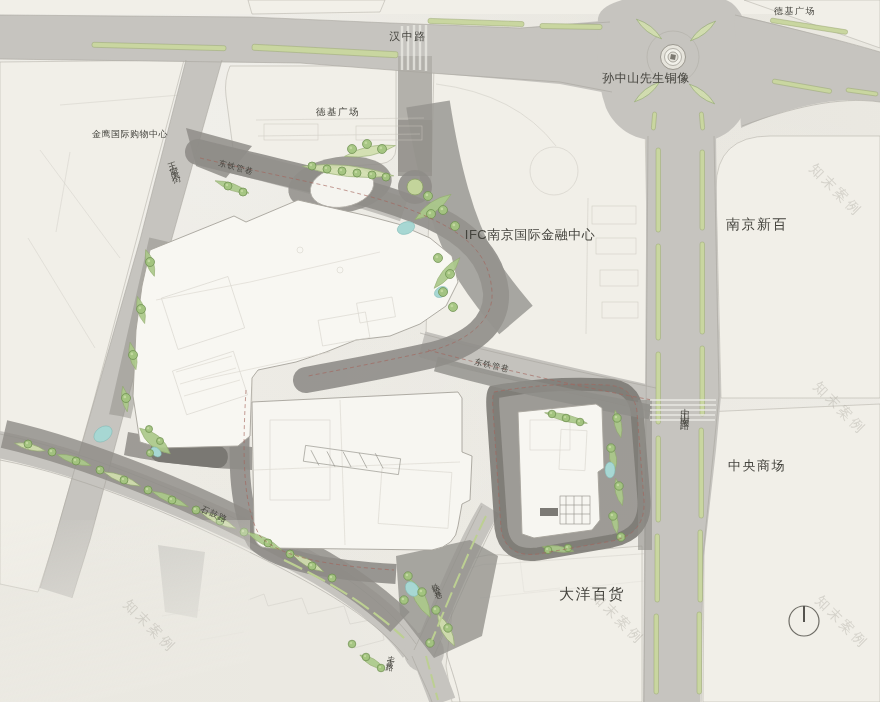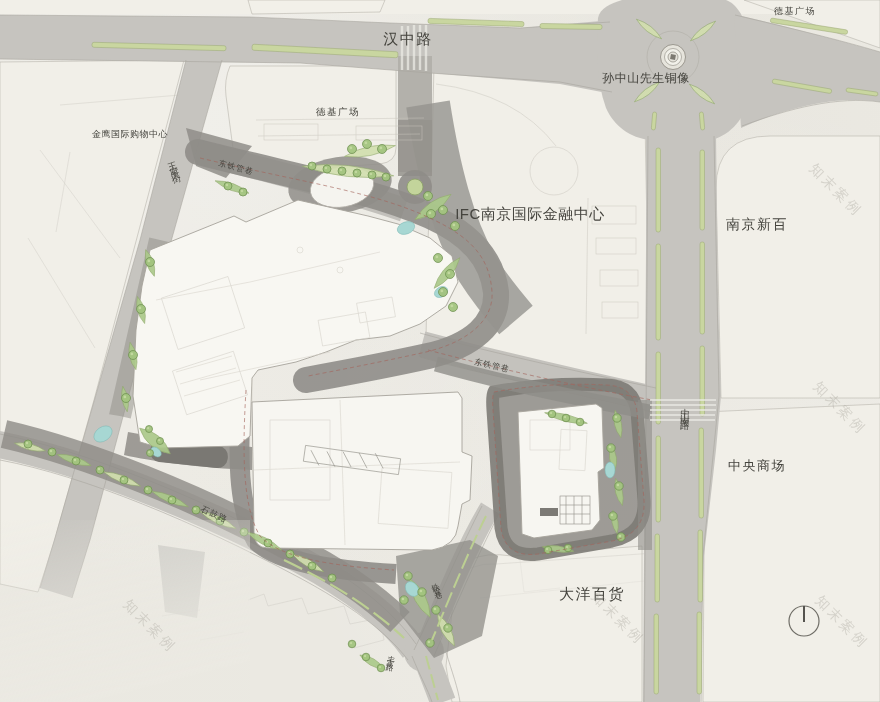--- a/index.html
+++ b/index.html
@@ -388,28 +388,28 @@
 
   <g>
     <circle cx="804" cy="621" r="15" fill="none" stroke="#6f6d66" stroke-width="1.2"></circle>
     <path d="M804,606 L804,622" stroke="#55534e" stroke-width="2"></path>
   </g>
 
   <rect x="0" y="520" width="250" height="182" fill="url(#fadeBL)"></rect>
 </svg>
 
 <div class="labels">
-  <span class="lbl c" style="left:408px;top:31px;font-size:15px">汉中路</span>
+  <span class="lbl c" style="left:408px;top:31px;font-size:11px">汉中路</span>
   <span class="lbl c" style="left:795px;top:7px;font-size:9px">德基广场</span>
   <span class="lbl c" style="left:646px;top:72px;font-size:12px;letter-spacing:0.5px">孙中山先生铜像</span>
   <span class="lbl c" style="left:130px;top:130px;font-size:9px;letter-spacing:0.5px">金鹰国际购物中心</span>
   <span class="lbl c" style="left:338px;top:107px;font-size:9.5px">德基广场</span>
   <span class="lbl v" style="left:164px;top:156px;font-size:9px;transform:rotate(-18deg)">王府大街</span>
   <span class="lbl" style="left:218px;top:164px;font-size:8px;transform:rotate(15deg);letter-spacing:1px">东铁管巷</span>
-  <span class="lbl c" style="left:530px;top:206px;font-size:15px;letter-spacing:0.5px">IFC南京国际金融中心</span>
+  <span class="lbl c" style="left:530px;top:228px;font-size:13px;letter-spacing:0.5px">IFC南京国际金融中心</span>
   <span class="lbl c" style="left:757px;top:217px;font-size:14px">南京新百</span>
   <span class="lbl" style="left:474px;top:362px;font-size:8px;transform:rotate(13deg);letter-spacing:1px">东铁管巷</span>
   <span class="lbl v" style="left:681px;top:401px;font-size:9.5px;transform:rotate(2deg)">中山南路</span>
   <span class="lbl c" style="left:757px;top:459px;font-size:13px">中央商场</span>
   <span class="lbl" style="left:200px;top:510px;font-size:8.5px;transform:rotate(24deg);letter-spacing:1px">石鼓路</span>
   <span class="lbl v" style="left:427px;top:578px;font-size:8px;transform:rotate(-20deg)">铁管巷</span>
   <span class="lbl c" style="left:592px;top:586px;font-size:15px">大洋百货</span>
   <span class="lbl v" style="left:388px;top:649px;font-size:8px;transform:rotate(10deg)">丰富路</span>
 
   <span class="wm" style="left:818px;top:160px">知末案例</span>

